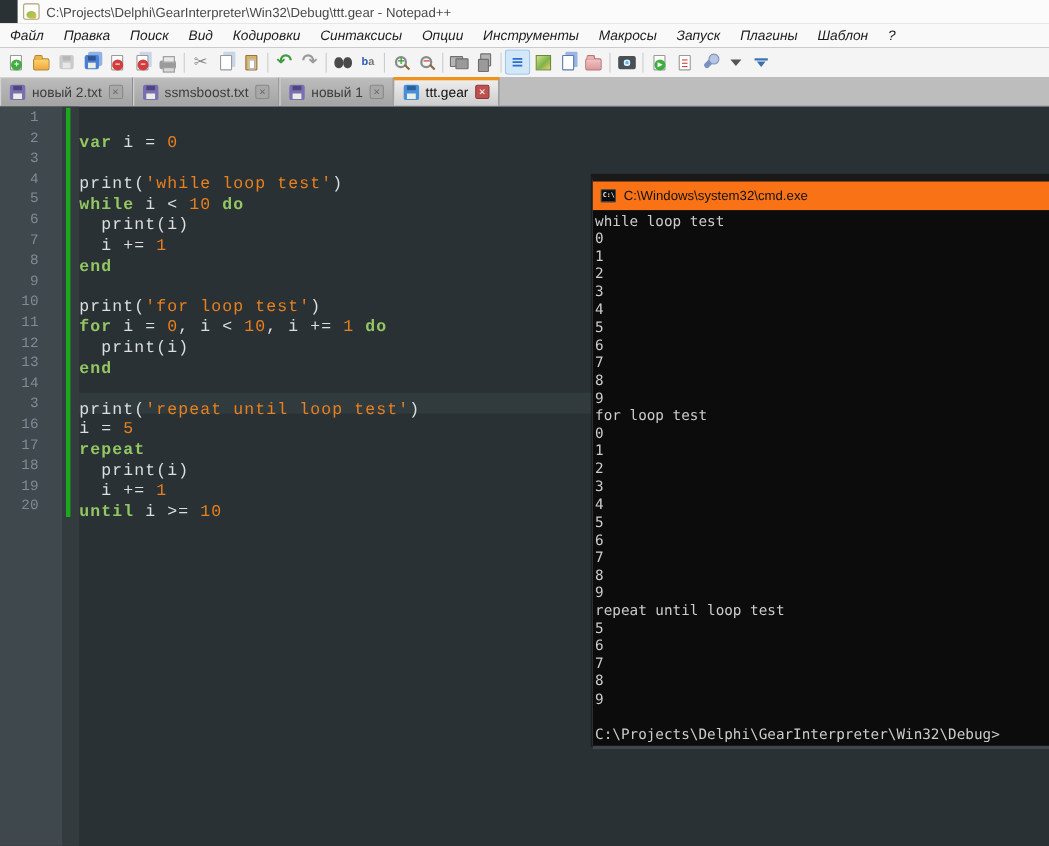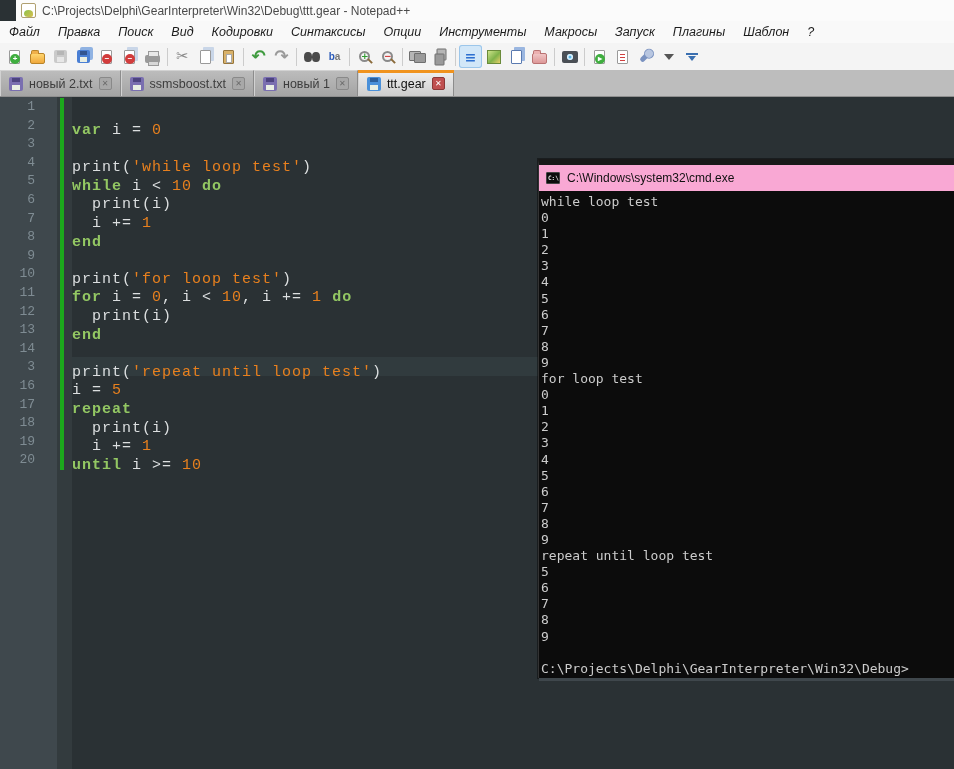--- a/index.html
+++ b/index.html
@@ -111,21 +111,21 @@
   .code { position:absolute; left:72px; top:1px; font:15px/18.6px "Liberation Mono", monospace;
     letter-spacing:1px; color:#dcdfe0; white-space:pre;margin-top:24px; }
   .code .ln { height:18.6px; }
   .tk-k { color:#93c763; font-weight:bold; }
   .tk-n { color:#e8801e; }
   .tk-p { color:#dcdfe0; }
 
   
   .cmd { position:absolute; left:538px; top:159px; width:416px; height:519px; background:#0c0c0c;
     border-top:6px solid #191919; border-left:1px solid #333; box-shadow:0 0 0 1px rgba(0,0,0,.4); }
-  .cmd-title { height:26px; background:#f9a8d4; display:flex; align-items:center; gap:7px; padding-left:7px; }
+  .cmd-title { height:26px; background:#f97316; display:flex; align-items:center; gap:7px; padding-left:7px; }
   .cmd-title-text { font-size:12px; color:#111; white-space:nowrap; }
   .cmd-icon { width:14px; height:12px; background:#0c0c0c; border:1px solid #444; border-radius:1px; position:relative; }
   .cmd-icon::after { content:"C:\\"; position:absolute; left:1px; top:0px; color:#e8e8e8;
     font:bold 6px/10px "DejaVu Sans Mono", monospace; }
   .cmd-body { padding:3px 0 0 2px; font:13px/16.1px "DejaVu Sans Mono", monospace; color:#cccccc; white-space:pre; }
   .cmd-body .cline { height:16.1px; }
   .cmd-bottom { position:absolute; left:0; bottom:-3px; width:100%; height:3px; background:#3f474c; }
 </style>
 </head>
 <body>

